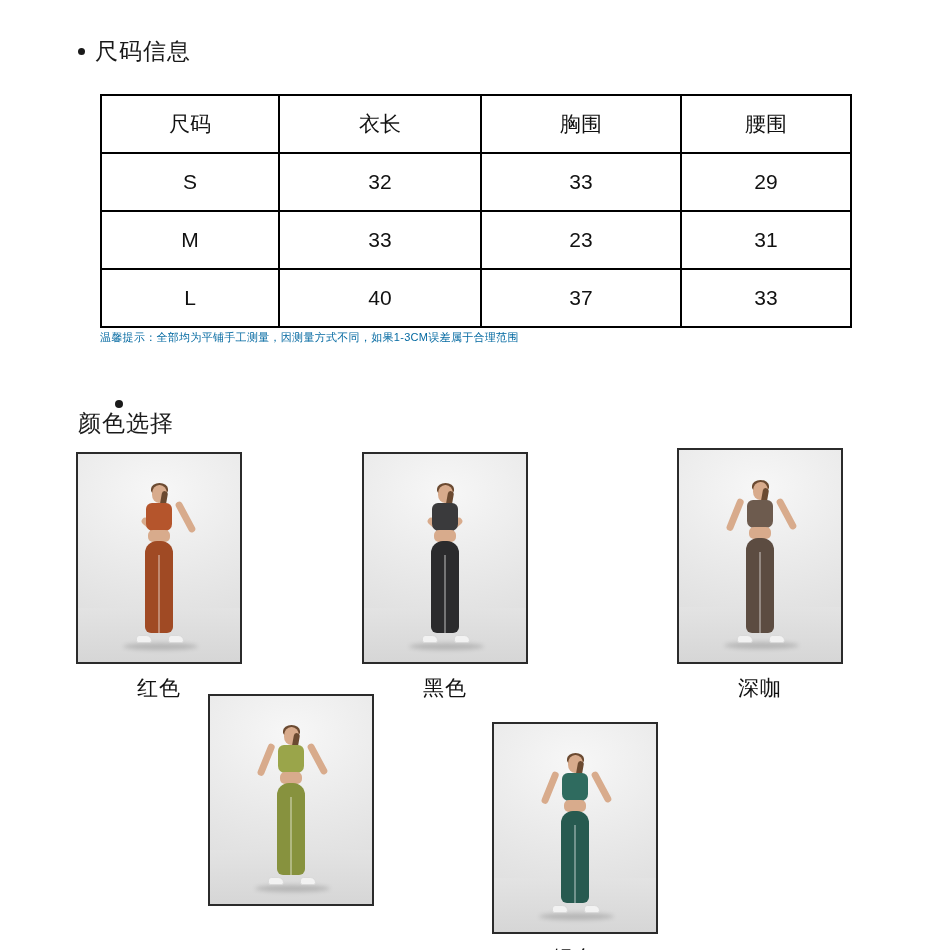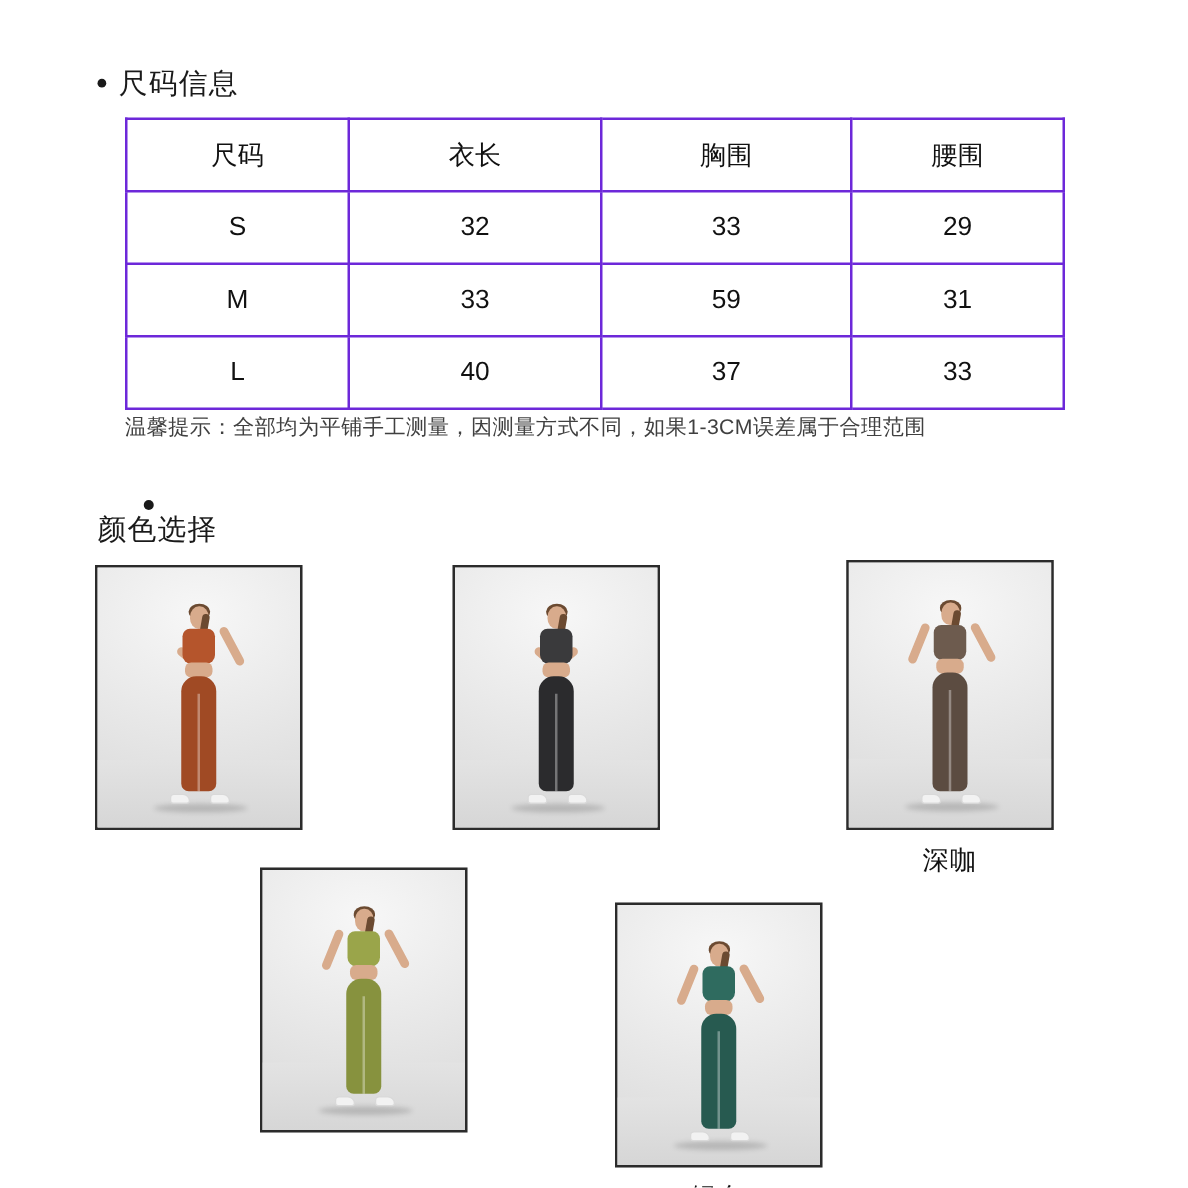--- a/index.html
+++ b/index.html
@@ -29,21 +29,20 @@
     height: 7px;
     border-radius: 50%;
     background: #1a1a1a;
     margin-right: 10px;
     flex: none;
   }
   #size-heading {
     position: absolute;
     left: 78px;
     top: 36px;
-    margin-top: 15px;
   }
   #color-heading {
     position: absolute;
     left: 78px;
     top: 400px;
     flex-direction: column;
   }
   #color-heading .heading-dot {
     width: 8px;
     height: 8px;
@@ -53,21 +52,21 @@
   
   #size-table {
     position: absolute;
     left: 100px;
     top: 94px;
     width: 750px;
     border-collapse: collapse;
     table-layout: fixed;
   }
   #size-table td, #size-table th {
-    border: 2px solid #6d28d9;
+    border: 2px solid #000000;
     text-align: center;
     font-weight: normal;
     font-size: 21px;
     color: #111111;
     padding: 0;
   }
   #size-table thead th {
     height: 56px;
     font-size: 21px;
   }
@@ -78,22 +77,22 @@
   #size-table col.c1 { width: 178px; }
   #size-table col.c2 { width: 202px; }
   #size-table col.c3 { width: 200px; }
   #size-table col.c4 { width: 170px; }
 
   .note {
     position: absolute;
     left: 100px;
     top: 330px;
     width: 760px;
-    font-size: 17px;
-    color: #404040;
+    font-size: 11px;
+    color: #0369a1;
     letter-spacing: 0.3px;
     white-space: nowrap;
   }
 
   
   .swatch {
     position: absolute;
   }
   .swatch .photo {
     width: 166px;
@@ -272,21 +271,21 @@
   <tbody>
     <tr>
       <td>S</td>
       <td>32</td>
       <td>33</td>
       <td>29</td>
     </tr>
     <tr>
       <td>M</td>
       <td>33</td>
-      <td>59</td>
+      <td>23</td>
       <td>31</td>
     </tr>
     <tr>
       <td>L</td>
       <td>40</td>
       <td>37</td>
       <td>33</td>
     </tr>
   </tbody>
 </table>
@@ -311,20 +310,21 @@
         <div class="arm right skin"></div>
         <div class="top" style="background:#b5552c"></div>
         <div class="midriff skin"></div>
         <div class="pants" style="background:#a04a24"></div>
         <div class="leg-split"></div>
         <div class="shoe l"></div>
         <div class="shoe r"></div>
       </div>
     </div>
   </div>
+  <div class="caption">红色</div>
 </div>
 
 <div class="swatch" id="swatch-1">
   <div class="photo">
     <div class="scene">
       <div class="floor"></div>
       <div class="shadow"></div>
       <div class="figure">
         <div class="hair"></div>
         <div class="head skin"></div>
@@ -333,20 +333,21 @@
         <div class="arm up-right skin"></div>
         <div class="top" style="background:#3a3a3c"></div>
         <div class="midriff skin"></div>
         <div class="pants" style="background:#2b2b2d"></div>
         <div class="leg-split"></div>
         <div class="shoe l"></div>
         <div class="shoe r"></div>
       </div>
     </div>
   </div>
+  <div class="caption">黑色</div>
 </div>
 
 <div class="swatch" id="swatch-2">
   <div class="photo">
     <div class="scene">
       <div class="floor"></div>
       <div class="shadow"></div>
       <div class="figure">
         <div class="hair"></div>
         <div class="head skin"></div>

